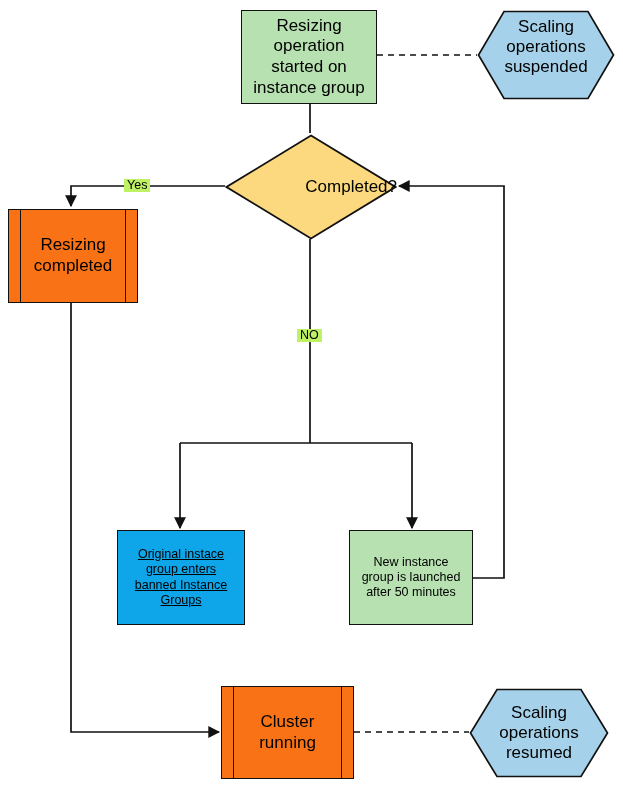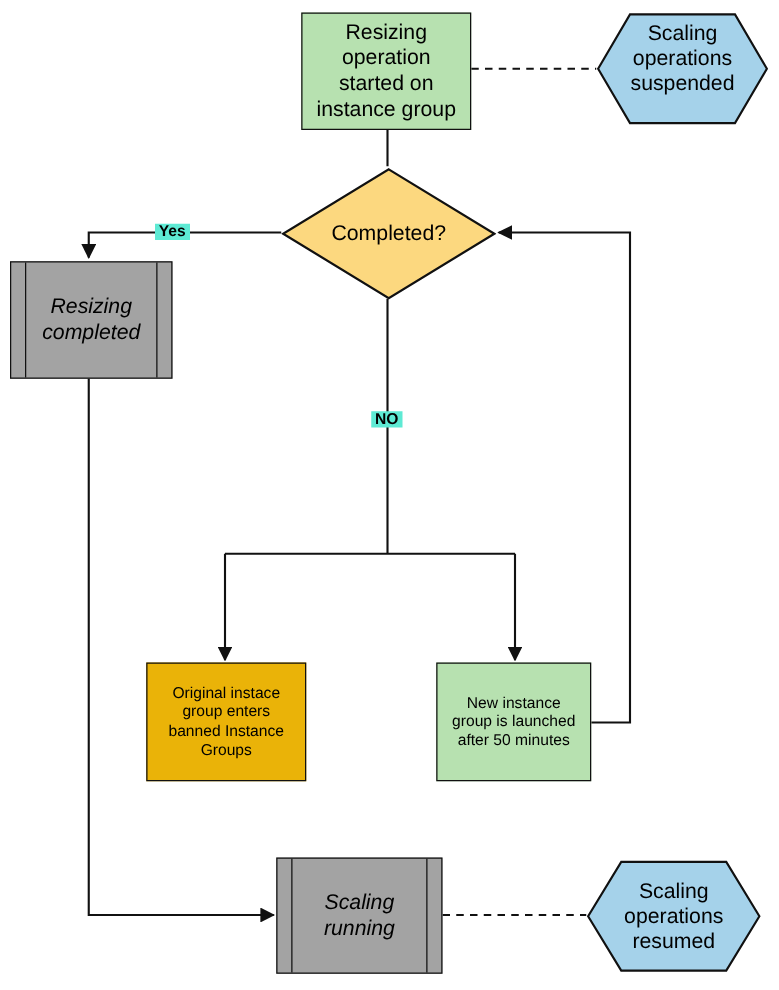--- a/index.html
+++ b/index.html
@@ -5,32 +5,32 @@
   html,body{margin:0;padding:0;background:#ffffff;}
   body{width:623px;height:792px;position:relative;overflow:hidden;
        font-family:"Liberation Sans",sans-serif;}
   #canvas{position:absolute;left:0;top:0;width:623px;height:792px;}
   svg.layer{position:absolute;left:0;top:0;width:623px;height:792px;}
   .node{position:absolute;display:flex;align-items:center;justify-content:center;
         text-align:center;box-sizing:border-box;color:#000;}
   .node span{display:block;line-height:1.22;}
   .proc{border:1.6px solid #111;}
   .green{background:#b7e1b0;}
-  .pink {background:#eab308;}
-  .predef{background:#a3a3a3;border:1.6px solid #111;font-style:italic;}
+  .pink {background:#0ea5e9;text-decoration:underline;}
+  .predef{background:#f97316;border:1.6px solid #111;}
   .predef .inner-l,.predef .inner-r{position:absolute;top:0;bottom:0;width:0;
         border-left:1.6px solid #111;}
   .hexwrap{position:absolute;}
   .hexwrap .hextext{position:absolute;left:0;top:0;right:0;bottom:0;
         display:flex;align-items:center;justify-content:center;text-align:center;}
   .diamondwrap{position:absolute;}
   .diamondwrap .dtext{position:absolute;left:0;top:0;right:0;bottom:0;
-        display:flex;align-items:center;justify-content:center;}
-  .edgelabel{position:absolute;background:#5eead4;padding:0 3px;color:#000;
-        font-size:12.5px;line-height:1;font-weight:bold;}
+        display:flex;align-items:center;justify-content:flex-end;}
+  .edgelabel{position:absolute;background:#bef264;padding:0 3px;color:#000;
+        font-size:12.5px;line-height:1;}
   .fs12{font-size:12.5px;}
   .fs13{font-size:17px;}
 </style>
 </head>
 <body>
 
 <div id="canvas">
 
   <svg class="layer" viewBox="0 0 623 792">
     <defs>
@@ -99,21 +99,21 @@
     <span>Original instace group enters banned Instance Groups</span>
   </div>
 
   <div class="node proc green fs12" style="left:349px;top:530px;width:124px;height:95px;padding:0 6px;">
     <span>New instance group is launched after 50 minutes</span>
   </div>
 
   <div class="node predef fs13" style="left:221px;top:686px;width:133px;height:93px;position:absolute;">
     <div class="inner-l" style="left:11px;"></div>
     <div class="inner-r" style="right:11px;"></div>
-    <span style="padding:0 18px;">Scaling running</span>
+    <span style="padding:0 18px;">Cluster running</span>
   </div>
 
   <div class="hexwrap" style="left:469px;top:688px;width:140px;height:90px;">
     <svg width="140" height="90" viewBox="0 0 140 90">
       <polygon points="28,1.5 112,1.5 138.5,45 112,88.5 28,88.5 1.5,45" fill="#a5d2ea" stroke="#111" stroke-width="1.7"></polygon>
     </svg>
     <div class="hextext fs13" style="padding:0 10px;">
       <span>Scaling operations resumed</span>
     </div>
   </div>

